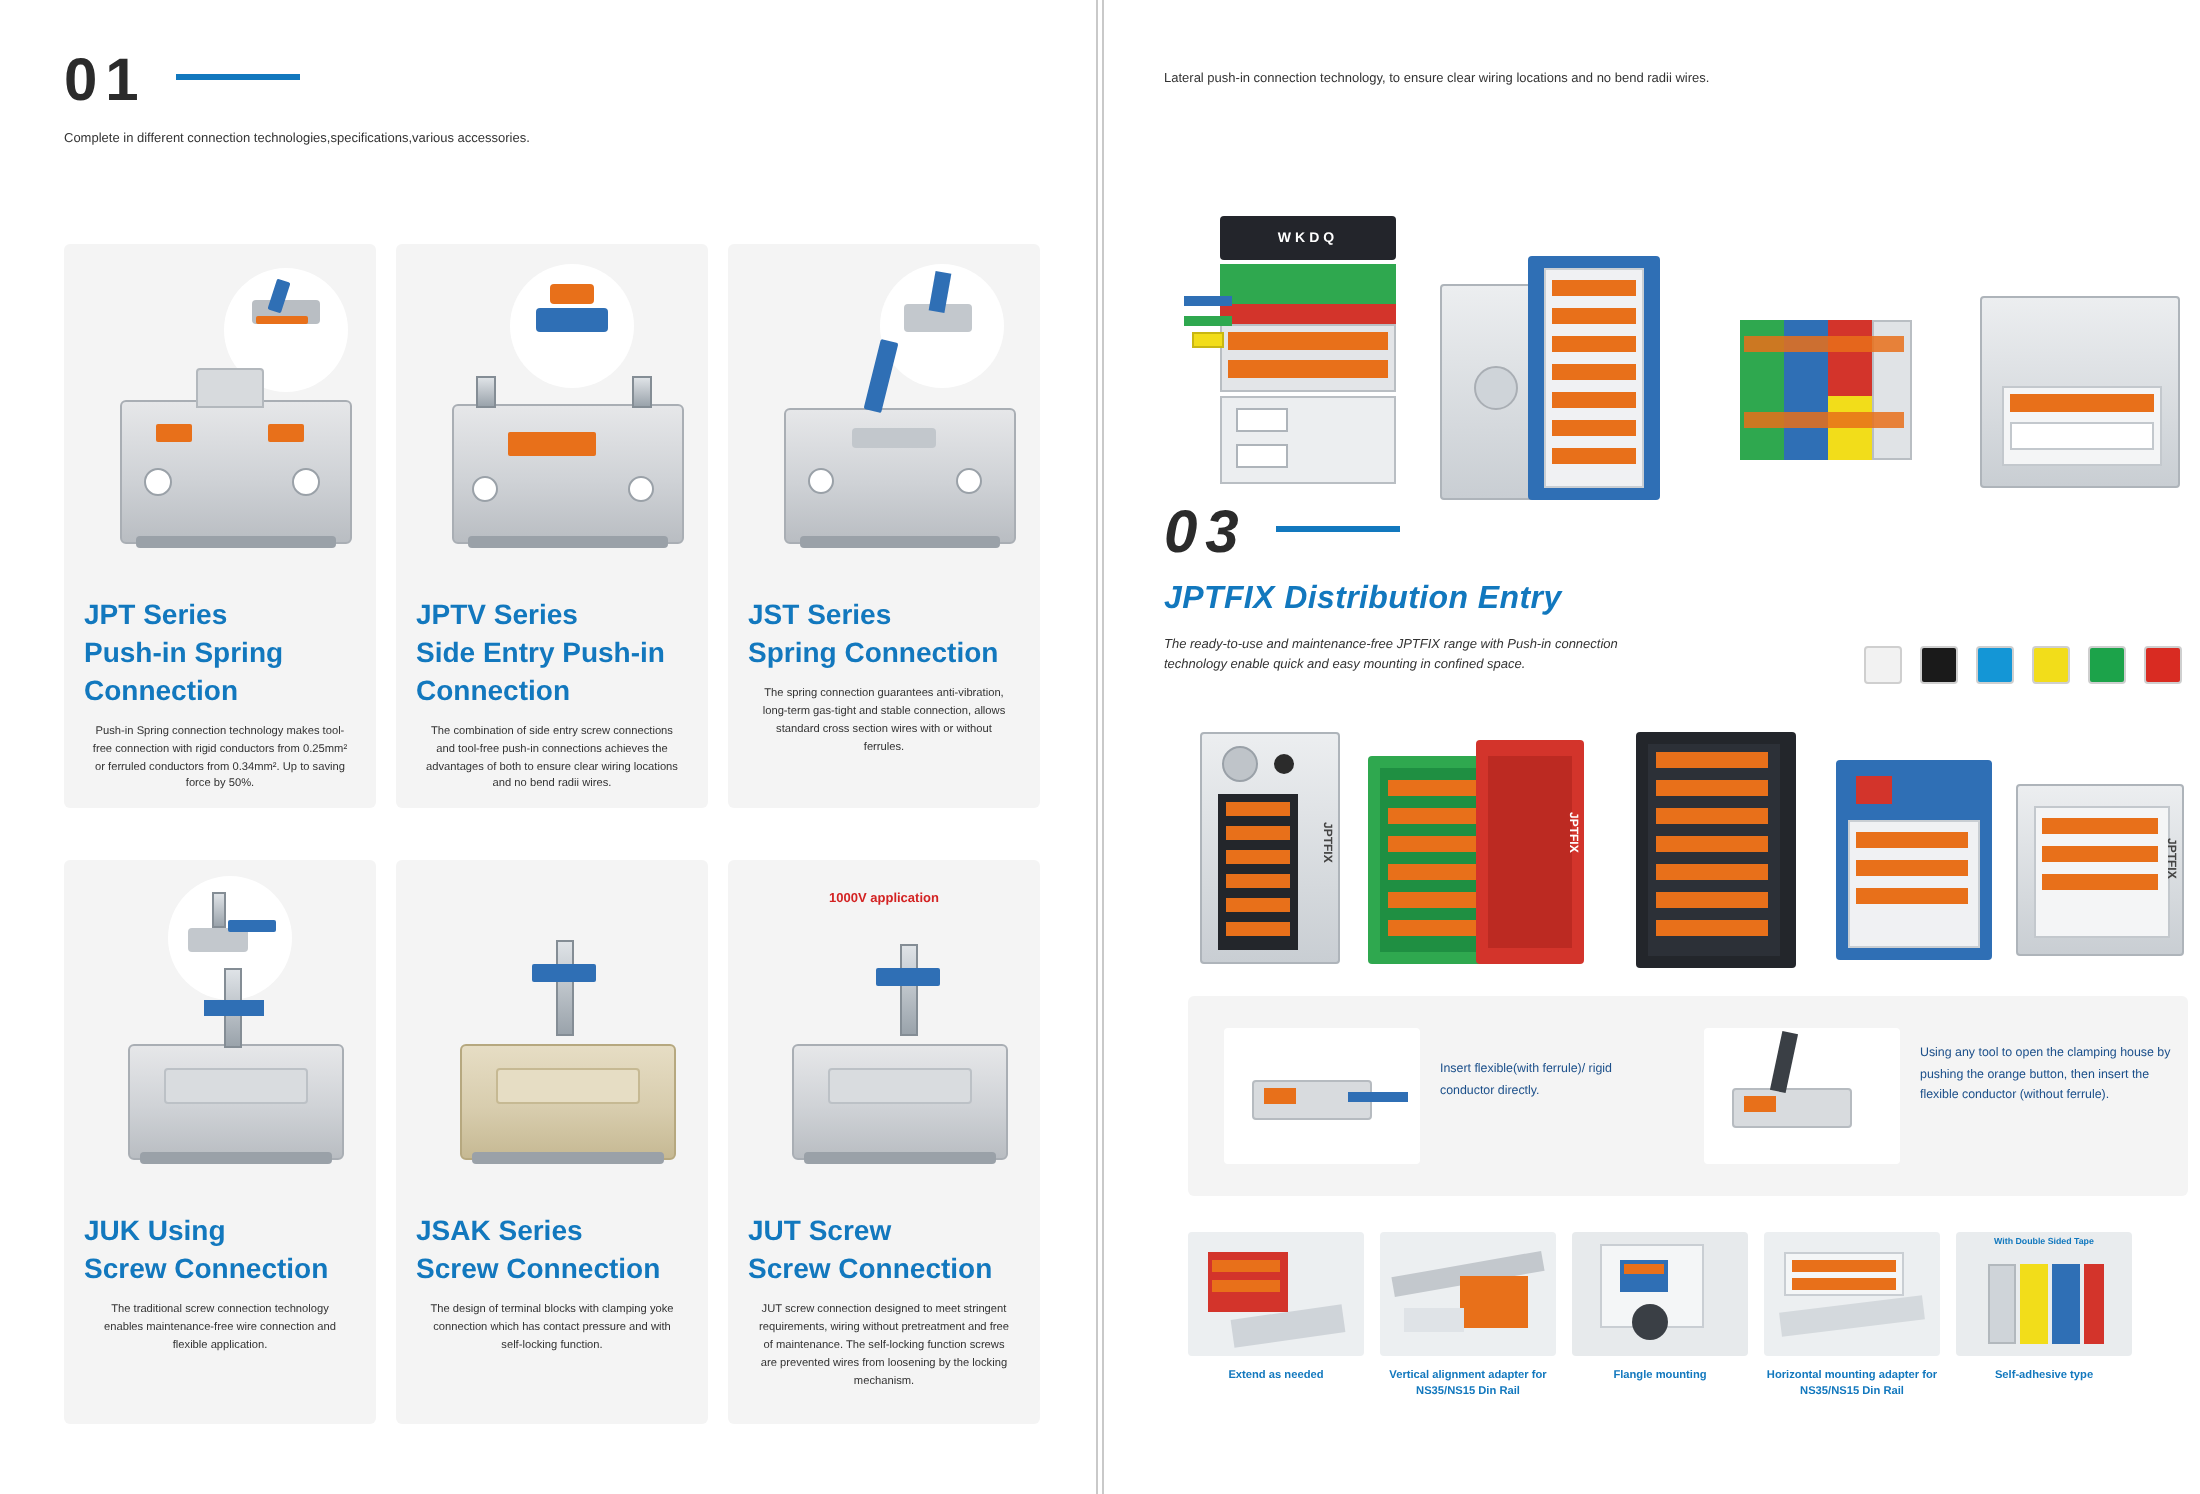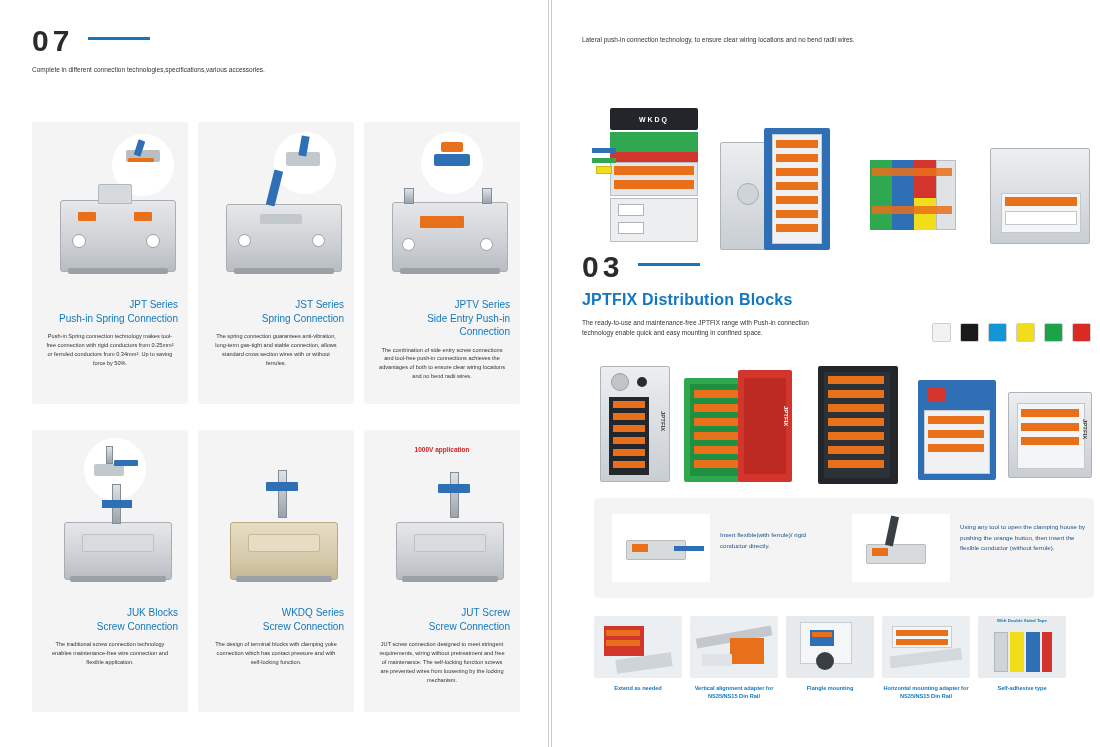--- a/index.html
+++ b/index.html
@@ -27,21 +27,21 @@
   .sec-title { font-size:16px; font-weight:bold; color:#1278be; margin-top:9px; letter-spacing:.2px;}
   .sec-sub { font-size:6.5px; color:#333; margin-top:9px; line-height:1.55; max-width:300px;}
 
   
   .cards { position:absolute; display:flex; gap:10px; }
   .card {
     width:156px; height:282px; background:#f4f4f4; border-radius:3px;
     position:relative; padding:8px 10px;
   }
   .card .art { height:168px; position:relative; }
-  .card .tname { text-align:right; font-size:10px; font-weight:normal; color:#1278be; line-height:1.35; }
+  .card .tname { text-align:left; font-size:14px; font-weight:bold; color:#1278be; line-height:1.35; }
   .card .tdesc { text-align:center; font-size:5.6px; color:#333; line-height:1.6; margin-top:7px; padding:0 4px;}
 
   .badge-1000 { position:absolute; left:50%; transform:translateX(-50%); top:8px; text-align:center; font-size:6.5px; font-weight:bold; color:#d32222; line-height:1.3;}
 
   
   .circ { position:absolute; width:62px; height:62px; border-radius:50%; background:#ffffff; overflow:hidden; }
 
   
   .tb { position:absolute; }
   .body-gray { background:linear-gradient(180deg,#e6e7e9 0%, #cfd2d6 55%, #b9bdc2 100%); border:1px solid #a9aeb4; border-radius:3px;}
@@ -68,21 +68,21 @@
 </style>
 </head>
 <body>
 
 <div class="page">
 
   <div class="col-left">
 
     <div class="sec-head" style="left:32px; top:26px;">
       <div>
-        <span class="sec-num">07</span>
+        <span class="sec-num">01</span>
         <span class="sec-rule"></span>
       </div>
       <div class="sec-sub">Complete in different connection technologies,specifications,various accessories.</div>
     </div>
 
     <div class="cards" style="left:32px; top:122px;">
 
       <div class="card">
         <div class="art">
           <div class="circ" style="right:4px; top:4px;">
@@ -98,85 +98,85 @@
           <div class="tb railslot" style="left:26px; top:138px; width:100px; height:6px; border-radius:2px;"></div>
           <div class="tb" style="left:56px; top:54px; width:34px; height:20px; background:#d7dadd; border-radius:2px 2px 0 0; border:1px solid #b3b8bd;"></div>
         </div>
         <div class="tname">JPT Series</div>
         <div class="tname">Push-in  Spring Connection</div>
         <div class="tdesc">Push-in Spring connection technology  makes tool-free connection with rigid conductors from 0.25mm² or ferruled conductors from 0.34mm². Up to saving force by 50%.</div>
       </div>
 
       <div class="card">
         <div class="art">
-          <div class="circ" style="right:8px; top:2px;">
-            <div class="tb" style="left:12px; top:20px; width:34px; height:14px; background:#c3c8cd; border-radius:2px;"></div>
-            <div class="tb" style="left:26px; top:4px; width:8px; height:20px; background:#2f6fb5; transform:rotate(10deg);"></div>
-          </div>
-          <div class="tb body-gray" style="left:18px; top:74px; width:116px; height:68px;"></div>
-          <div class="tb hole" style="left:30px; top:104px; width:13px; height:13px;"></div>
-          <div class="tb hole" style="left:104px; top:104px; width:13px; height:13px;"></div>
-          <div class="tb" style="left:52px; top:84px; width:42px; height:10px; background:#c2c7cc; border-radius:2px;"></div>
-          <div class="tb railslot" style="left:26px; top:138px; width:100px; height:6px; border-radius:2px;"></div>
-          <div class="tb" style="left:62px; top:40px; width:9px; height:36px; background:#2f6fb5; transform:rotate(14deg); border-radius:1px;"></div>
-        </div>
-        <div class="tname">JST Series</div>
-        <div class="tname">Spring Connection</div>
-        <div class="tdesc">The spring connection guarantees anti-vibration, long-term gas-tight and stable connection, allows standard cross section wires with or without ferrules.</div>
-      </div>
-
-      <div class="card">
-        <div class="art">
           <div class="circ" style="left:47px; top:2px;">
             <div class="tb" style="left:13px; top:22px; width:36px; height:12px; background:#2f6fb5; border-radius:2px;"></div>
             <div class="tb" style="left:20px; top:10px; width:22px; height:10px; background:#e8701a; border-radius:2px;"></div>
           </div>
           <div class="tb body-gray" style="left:18px; top:72px; width:116px; height:70px;"></div>
           <div class="tb orange" style="left:46px; top:86px; width:44px; height:12px;"></div>
           <div class="tb hole" style="left:28px; top:108px; width:13px; height:13px;"></div>
           <div class="tb hole" style="left:106px; top:108px; width:13px; height:13px;"></div>
           <div class="tb railslot" style="left:26px; top:138px; width:100px; height:6px; border-radius:2px;"></div>
           <div class="tb steel" style="left:30px; top:58px; width:10px; height:16px;"></div>
           <div class="tb steel" style="left:108px; top:58px; width:10px; height:16px;"></div>
         </div>
         <div class="tname">JPTV Series</div>
         <div class="tname">Side Entry Push-in Connection</div>
         <div class="tdesc">The combination of side entry screw connections and tool-free push-in connections achieves the advantages of both to ensure clear wiring locations and no bend radii wires.</div>
       </div>
+
+      <div class="card">
+        <div class="art">
+          <div class="circ" style="right:8px; top:2px;">
+            <div class="tb" style="left:12px; top:20px; width:34px; height:14px; background:#c3c8cd; border-radius:2px;"></div>
+            <div class="tb" style="left:26px; top:4px; width:8px; height:20px; background:#2f6fb5; transform:rotate(10deg);"></div>
+          </div>
+          <div class="tb body-gray" style="left:18px; top:74px; width:116px; height:68px;"></div>
+          <div class="tb hole" style="left:30px; top:104px; width:13px; height:13px;"></div>
+          <div class="tb hole" style="left:104px; top:104px; width:13px; height:13px;"></div>
+          <div class="tb" style="left:52px; top:84px; width:42px; height:10px; background:#c2c7cc; border-radius:2px;"></div>
+          <div class="tb railslot" style="left:26px; top:138px; width:100px; height:6px; border-radius:2px;"></div>
+          <div class="tb" style="left:62px; top:40px; width:9px; height:36px; background:#2f6fb5; transform:rotate(14deg); border-radius:1px;"></div>
+        </div>
+        <div class="tname">JST Series</div>
+        <div class="tname">Spring Connection</div>
+        <div class="tdesc">The spring connection guarantees anti-vibration, long-term gas-tight and stable connection, allows standard cross section wires with or without ferrules.</div>
+      </div>
     </div>
 
     <div class="cards" style="left:32px; top:430px;">
 
       <div class="card">
         <div class="art">
           <div class="circ" style="left:42px; top:0px;">
             <div class="tb" style="left:10px; top:26px; width:30px; height:12px; background:#c3c8cd; border-radius:2px;"></div>
             <div class="tb" style="left:30px; top:22px; width:24px; height:6px; background:#2f6fb5; border-radius:1px;"></div>
             <div class="tb steel" style="left:22px; top:8px; width:7px; height:18px;"></div>
           </div>
           <div class="tb body-gray" style="left:22px; top:84px; width:108px; height:58px;"></div>
           <div class="tb" style="left:40px; top:96px; width:72px; height:18px; background:#d9dcdf; border:1px solid #bcc1c6; border-radius:2px;"></div>
           <div class="tb railslot" style="left:28px; top:138px; width:96px; height:6px; border-radius:2px;"></div>
           <div class="tb steel" style="left:70px; top:46px; width:9px; height:40px;"></div>
           <div class="tb" style="left:60px; top:62px; width:30px; height:8px; background:#2f6fb5;"></div>
         </div>
-        <div class="tname">JUK Blocks</div>
+        <div class="tname">JUK Using</div>
         <div class="tname">Screw Connection</div>
         <div class="tdesc">The traditional screw connection technology enables maintenance-free wire connection and flexible application.</div>
       </div>
 
       <div class="card">
         <div class="art">
           <div class="tb steel" style="left:70px; top:32px; width:9px; height:48px;"></div>
           <div class="tb" style="left:58px; top:44px; width:32px; height:9px; background:#2f6fb5; border-radius:1px;"></div>
           <div class="tb body-beige" style="left:22px; top:84px; width:108px; height:58px;"></div>
           <div class="tb" style="left:40px; top:96px; width:72px; height:18px; background:#e6ddc4; border:1px solid #c6b993; border-radius:2px;"></div>
           <div class="tb railslot" style="left:28px; top:138px; width:96px; height:6px; border-radius:2px;"></div>
         </div>
-        <div class="tname">WKDQ Series</div>
+        <div class="tname">JSAK Series</div>
         <div class="tname">Screw Connection</div>
         <div class="tdesc">The design of terminal blocks with clamping yoke connection which has contact pressure and with self-locking function.</div>
       </div>
 
       <div class="card">
         <div class="art">
           <div class="badge-1000">1000V application</div>
           <div class="tb steel" style="left:76px; top:34px; width:9px; height:46px;"></div>
           <div class="tb" style="left:64px; top:46px; width:32px; height:9px; background:#2f6fb5; border-radius:1px;"></div>
           <div class="tb body-gray" style="left:22px; top:84px; width:108px; height:58px;"></div>
@@ -236,26 +236,26 @@
       <div style="position:absolute; left:2px; top:8px; width:80px; height:8px; background:#e8701a; opacity:.85;"></div>
       <div style="position:absolute; left:2px; top:46px; width:80px; height:8px; background:#e8701a; opacity:.85;"></div>
     </div>
 
     <div class="img-ph gray-body" style="left:438px; top:148px; width:100px; height:96px;">
       <div style="position:absolute; left:10px; top:44px; width:80px; height:40px; background:#f4f5f6; border:1px solid #c3c8cd;"></div>
       <div style="position:absolute; left:14px; top:48px; width:72px; height:9px; background:#e8701a;"></div>
       <div style="position:absolute; left:14px; top:62px; width:72px; height:14px; background:#ffffff; border:1px solid #c3c8cd;"></div>
     </div>
 
-    <div class="sec-head" style="left:30px; top:252px;">
+    <div class="sec-head" style="left:30px; top:252px;font-style:italic;">
       <div>
         <span class="sec-num">03</span>
         <span class="sec-rule"></span>
       </div>
-      <div class="sec-title">JPTFIX Distribution Blocks</div>
+      <div class="sec-title">JPTFIX Distribution Entry</div>
       <div class="sec-sub" style="max-width:245px;">The ready-to-use and maintenance-free JPTFIX range with Push-in connection technology enable quick and easy mounting in confined space.</div>
     </div>
 
     <div class="swatches" style="left:380px; top:323px;">
       <div class="sw" style="background:#f2f2f2"></div>
       <div class="sw" style="background:#1a1a1a"></div>
       <div class="sw" style="background:#1496d6"></div>
       <div class="sw" style="background:#f2dd1a"></div>
       <div class="sw" style="background:#1ca34a"></div>
       <div class="sw" style="background:#d92b22"></div>

